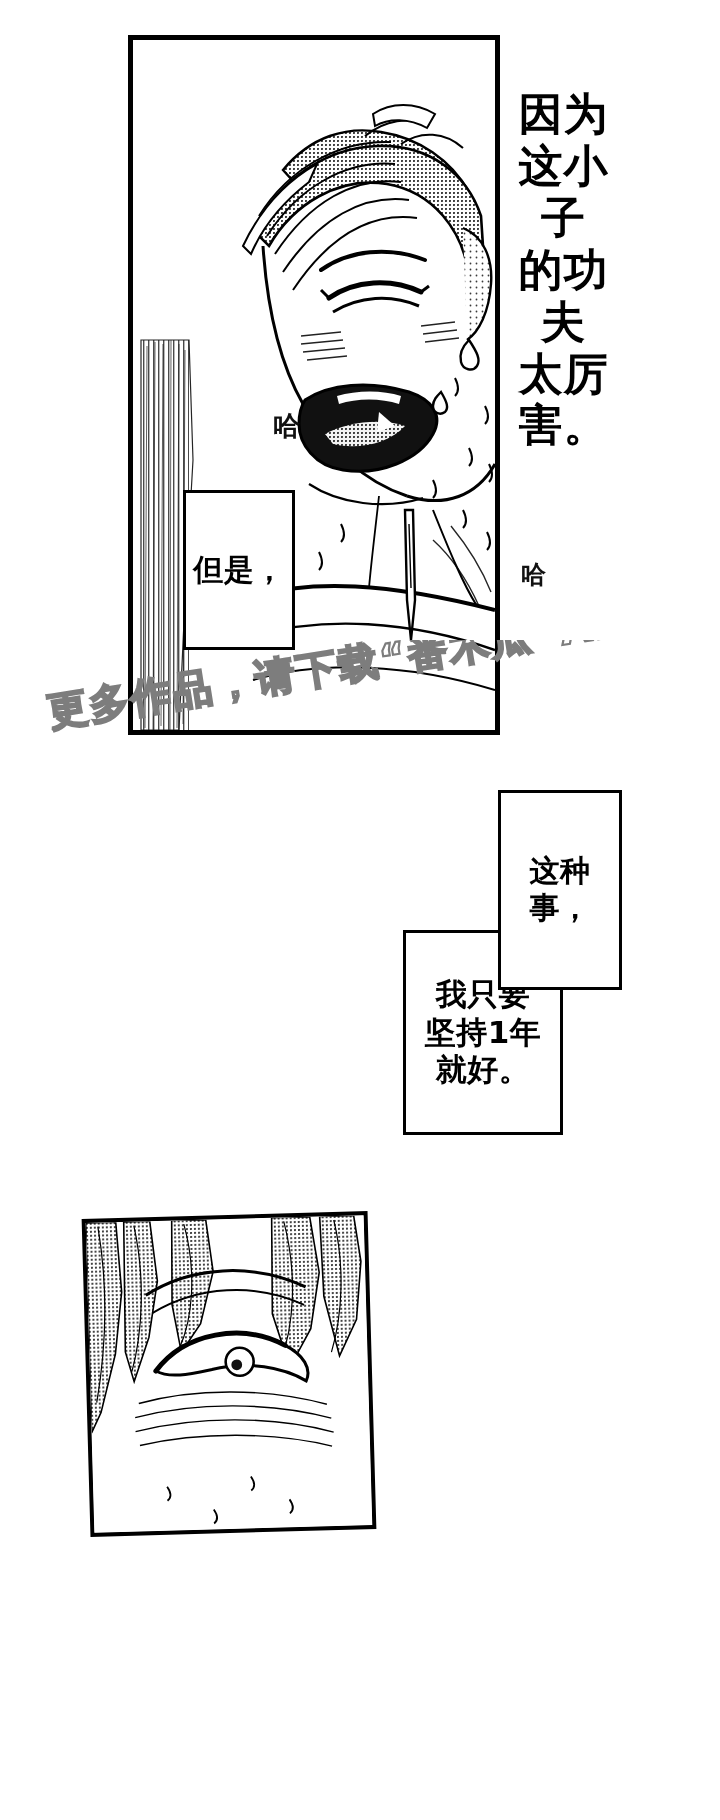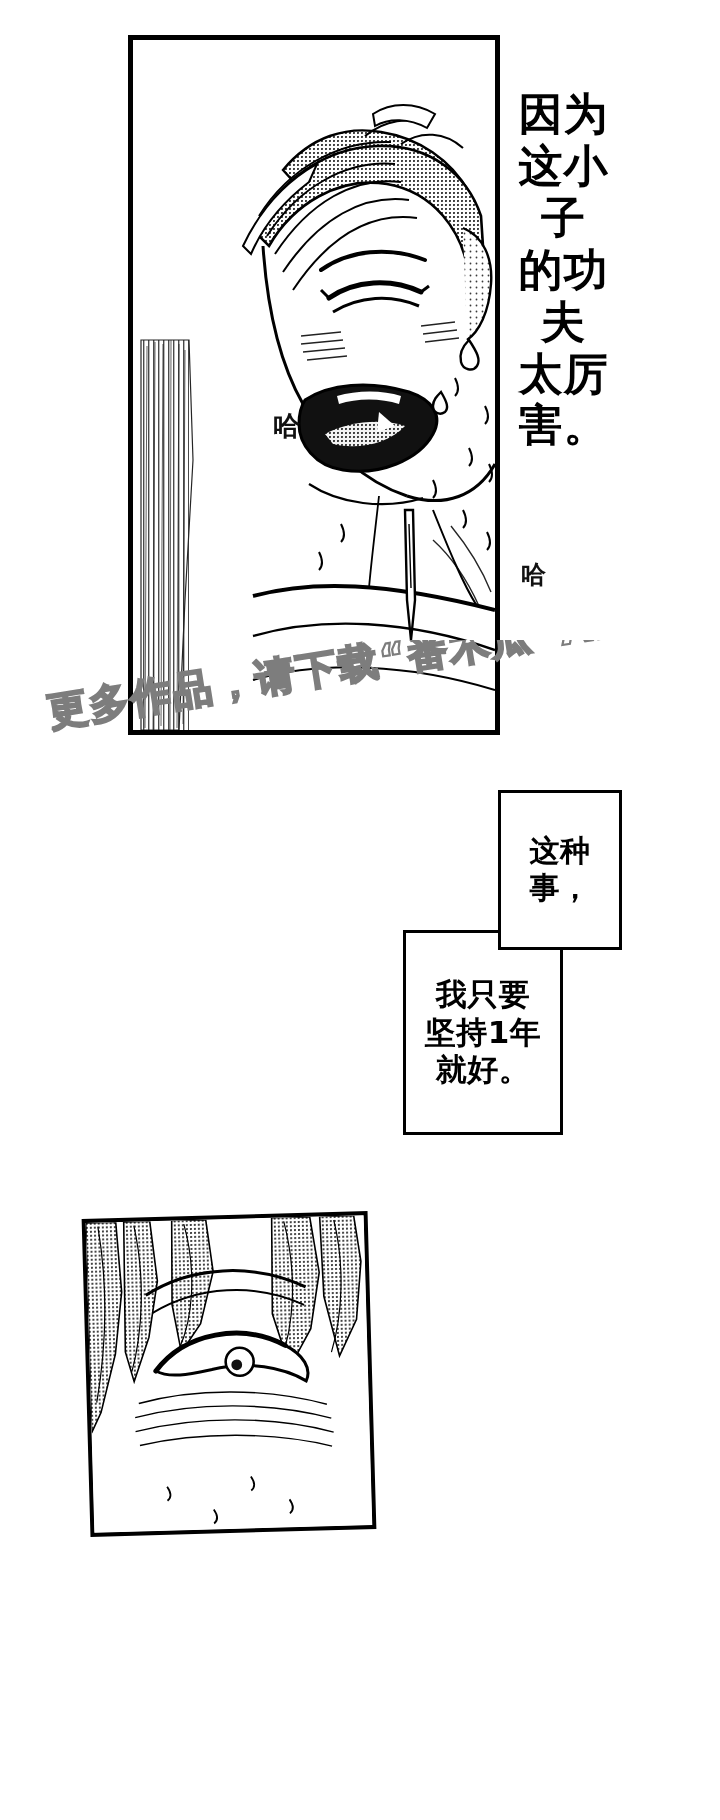--- a/index.html
+++ b/index.html
@@ -92,21 +92,21 @@
     width: 112px;
     height: 160px;
     z-index: 7;
   }
   .box-but .lines { font-size: 30px; }
 
   .box-a {
     left: 498px;
     top: 790px;
     width: 124px;
-    height: 160px;
+    height: 200px;
     z-index: 5;
   }
   .box-a .lines { font-size: 30px; }
 
   .box-b {
     left: 355px;
     top: 930px;
     width: 160px;
     height: 205px;
     z-index: 4;
@@ -312,20 +312,23 @@
 太厉害。</div>
 
     <div class="sfx sfx-ha1">
       <span>哈</span>
     </div>
     <div class="sfx sfx-ha2">
       <span>哈</span>
     </div>
   </div>
 
+  <div class="textbox box-but">
+    <div class="lines">但是，</div>
+  </div>
 
   <div class="watermark">
     <svg viewBox="0 0 640 120" xmlns="http://www.w3.org/2000/svg">
       <text id="wm-text" x="10" y="86" transform="rotate(-9 10 86)" font-family="'DejaVu Sans','Liberation Sans',sans-serif" font-size="40" font-weight="700" fill="#ffffff" stroke="#7d7d7d" stroke-width="2.2" letter-spacing="2">更多作品，请下载“番木瓜”APP。</text>
     </svg>
   </div>
 
   <div class="textbox box-a">
     <div class="lines">这种
 事，</div>

